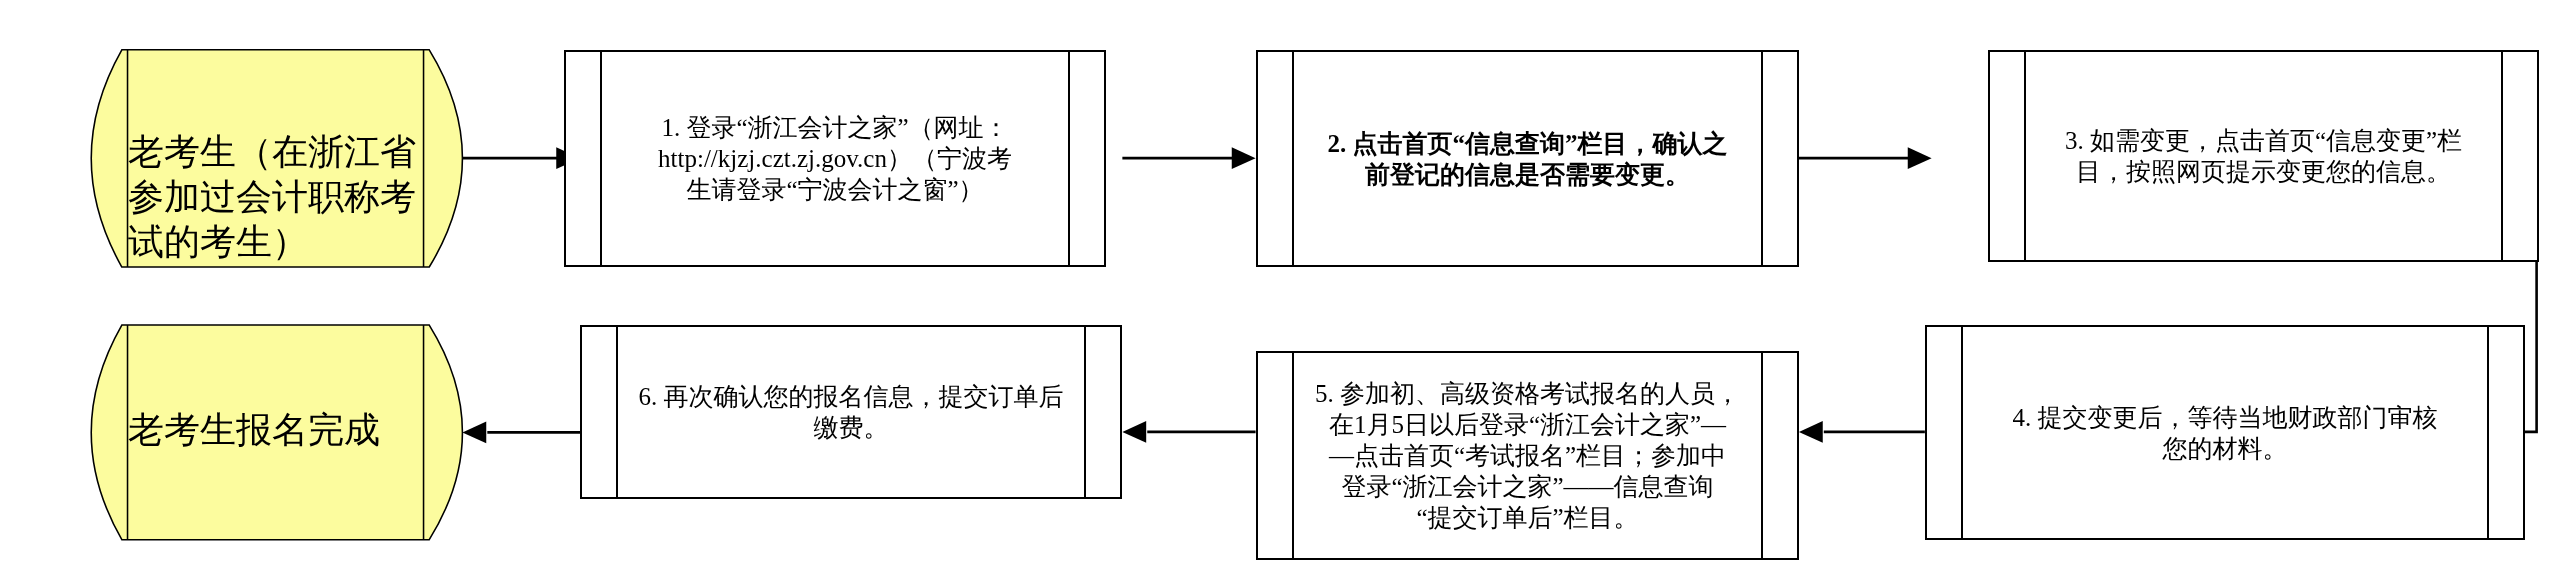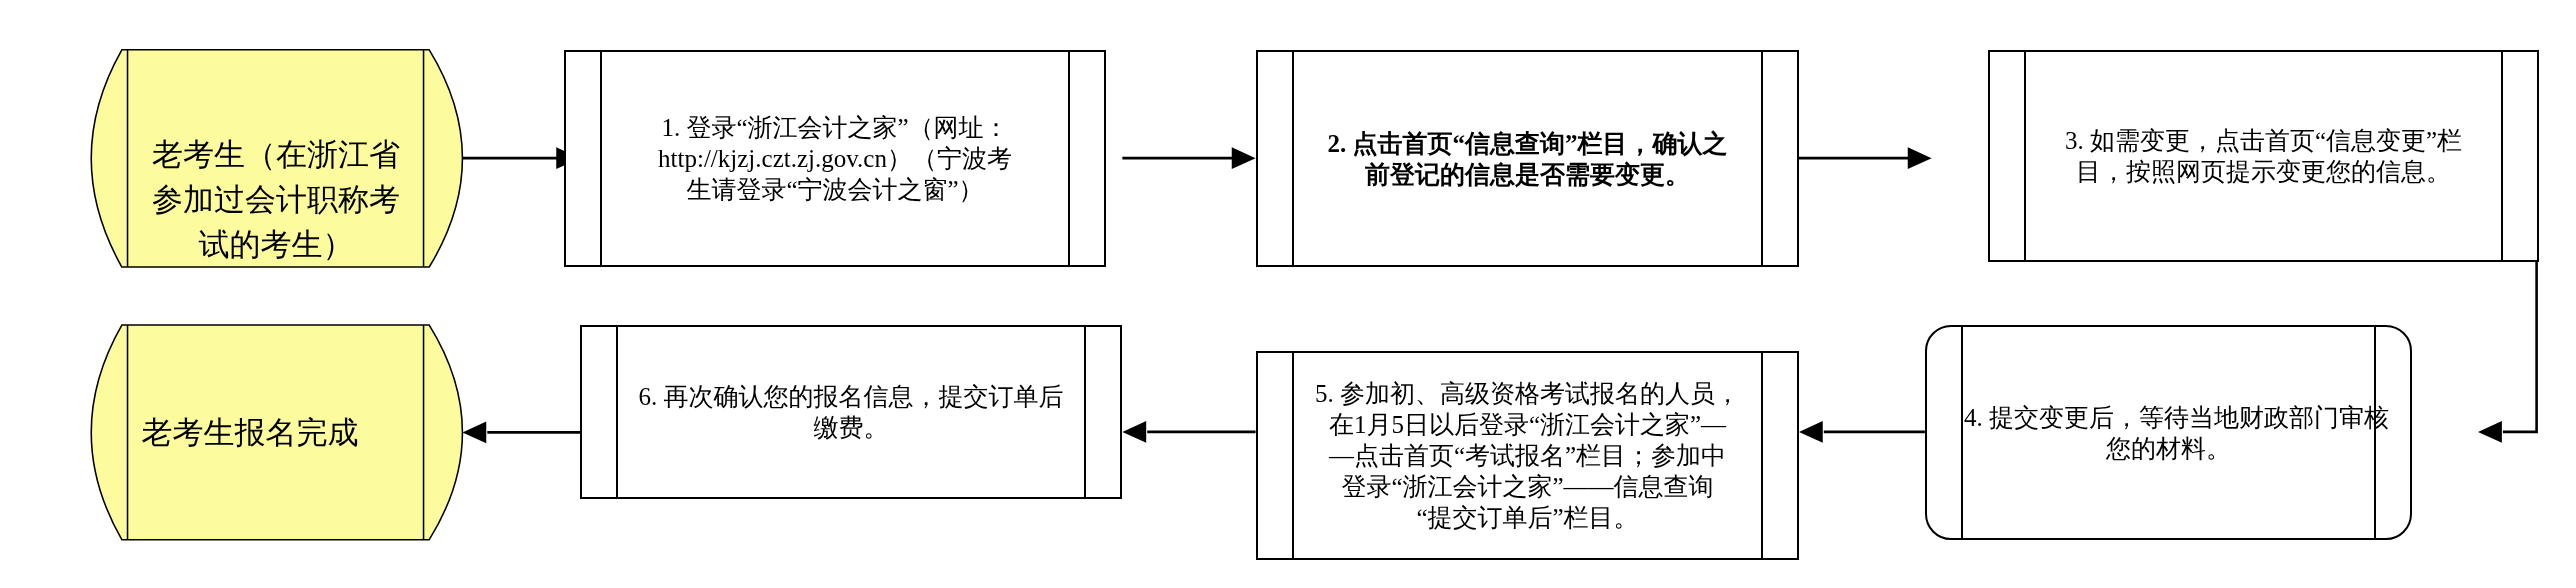--- a/index.html
+++ b/index.html
@@ -5,21 +5,21 @@
   html,body{margin:0;padding:0;background:#ffffff;}
   #canvas{position:relative;width:2576px;height:589px;background:#ffffff;overflow:hidden;
           font-family:"Liberation Serif","DejaVu Serif",serif;color:#000;}
   #wires{position:absolute;left:0;top:0;width:2576px;height:589px;}
   .pbox{position:absolute;background:#fff;border:2.1px solid #000;box-sizing:border-box;}
   .il{position:absolute;top:0;bottom:0;width:2.1px;background:#000;}
   .il.l{left:34px;} .il.r{right:34px;}
   .btxt{position:absolute;left:37px;right:37px;top:0;bottom:0;
         display:flex;flex-direction:column;justify-content:center;
         text-align:center;font-size:25px;line-height:31px;white-space:nowrap;}
-  .ytxt{position:absolute;text-align:center;font-size:31px;line-height:45px;white-space:nowrap;}
+  .ytxt{position:absolute;font-size:36px;line-height:45px;white-space:nowrap;font-family:Liberation Mono, monospace;}
   #start-label{left:128px;width:296px;top:132px;}
   #end-label{left:128px;width:244px;top:325px;height:215px;display:flex;flex-direction:column;justify-content:center;}
   .tl{pointer-events:none;}
 </style>
 </head>
 <body>
 
 <div id="canvas">
 
   <svg id="wires" viewBox="0 0 4969 1136" xmlns="http://www.w3.org/2000/svg">
@@ -85,21 +85,21 @@
 
   <div class="pbox" style="left:1988px;top:50px;width:551px;height:212px;">
     <div class="il l"></div>
     <div class="il r"></div>
     <div class="btxt">
       <div class="tl">3. 如需变更，点击首页“信息变更”栏</div>
       <div class="tl">目，按照网页提示变更您的信息。</div>
     </div>
   </div>
 
-  <div class="pbox" style="left:1925px;top:325px;width:487px;height:215px;border-radius:26px;">
+  <div class="pbox" style="left:1925px;top:325px;width:600px;height:215px;">
     <div class="il l"></div>
     <div class="il r"></div>
     <div class="btxt">
       <div class="tl">4. 提交变更后，等待当地财政部门审核</div>
       <div class="tl">您的材料。</div>
     </div>
   </div>
 
   <div class="pbox" style="left:1256px;top:323px;width:543px;height:209px;margin-top:28px;">
     <div class="il l"></div>

